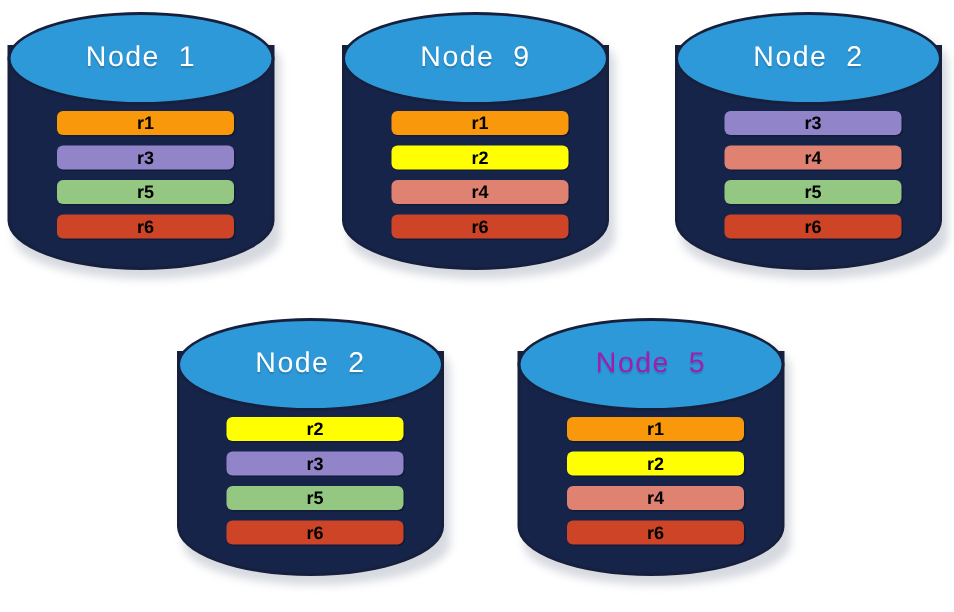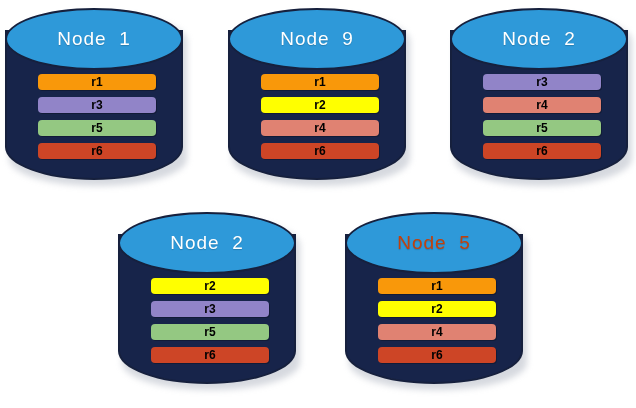--- a/index.html
+++ b/index.html
@@ -158,21 +158,21 @@
         <div class="bar" style="background: rgb(255, 255, 0); color: rgb(0, 0, 0);">r2</div>
         <div class="bar" style="background: rgb(145, 132, 200); color: rgb(0, 0, 0);">r3</div>
         <div class="bar" style="background: rgb(148, 200, 130); color: rgb(0, 0, 0);">r5</div>
         <div class="bar" style="background: rgb(205, 69, 38); color: rgb(0, 0, 0);">r6</div>
       </div>
     </div>
     <div class="node" style="left: 345px; top: 212px;">
       <div class="shadow"></div>
       <div class="body" style="background: rgb(23, 36, 74); border-color: rgb(22, 32, 61);"></div>
       <div class="top" style="background: rgb(46, 153, 217); border-color: rgb(22, 32, 61);"></div>
-      <div class="top-label" style="color: #c2410c;">Node  5</div>
+      <div class="top-label" style="color: #a21caf;">Node  5</div>
       <div class="bars">
         <div class="bar" style="background: rgb(249, 152, 10); color: rgb(0, 0, 0);">r1</div>
         <div class="bar" style="background: rgb(255, 255, 0); color: rgb(0, 0, 0);">r2</div>
         <div class="bar" style="background: rgb(224, 130, 114); color: rgb(0, 0, 0);">r4</div>
         <div class="bar" style="background: rgb(205, 69, 38); color: rgb(0, 0, 0);">r6</div>
       </div>
     </div>
   </div>
 
 </body></html>

